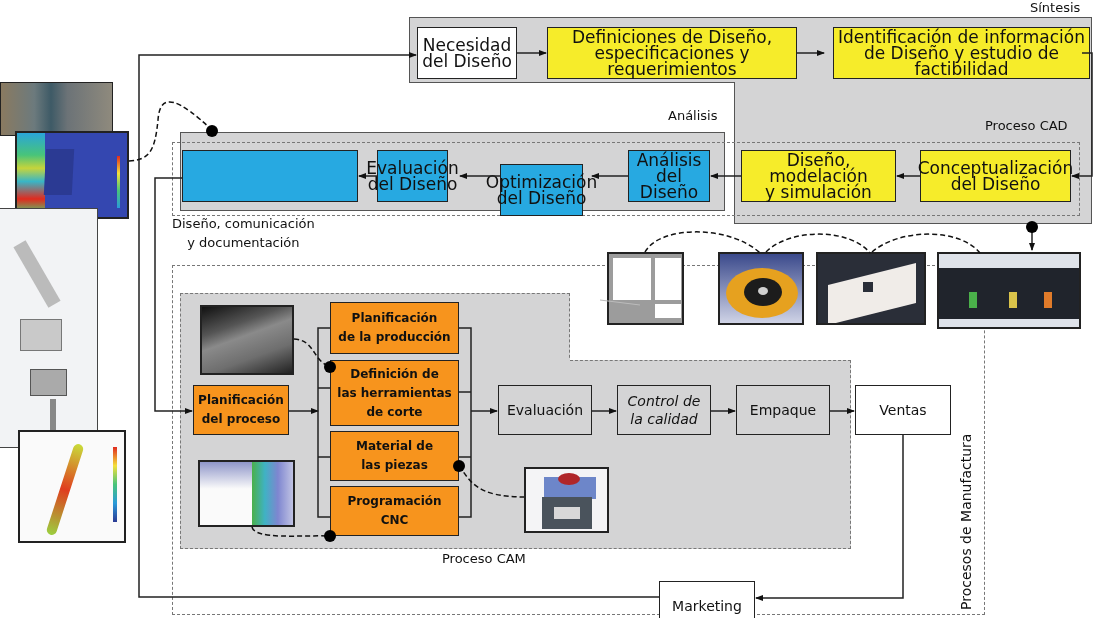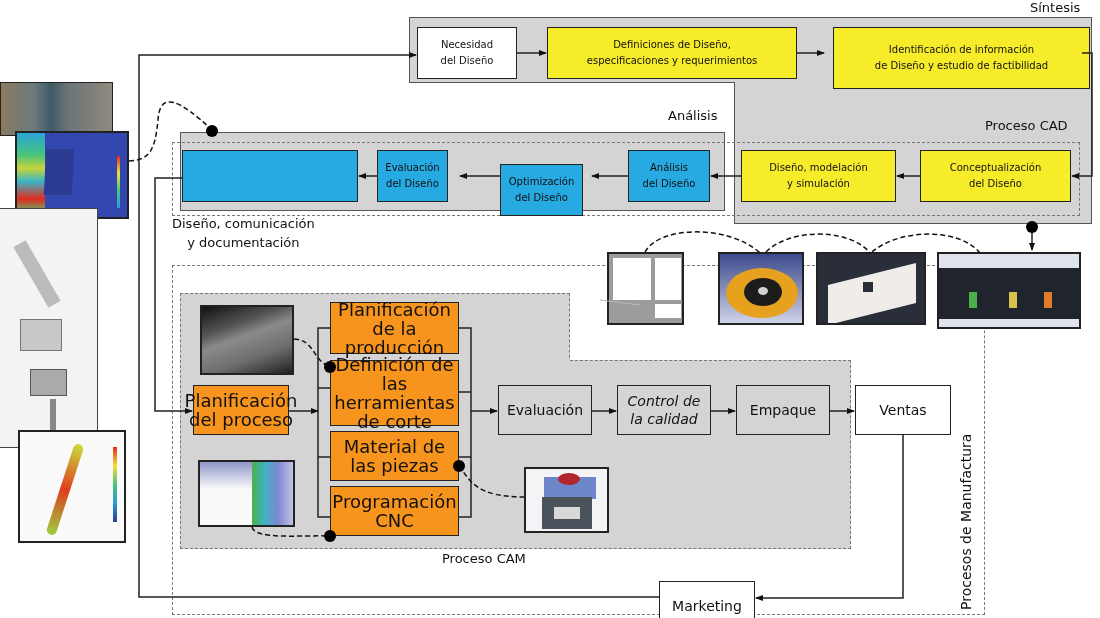--- a/index.html
+++ b/index.html
@@ -2,25 +2,25 @@
 <html><head>
 <meta charset="utf-8">
 <style>
   html, body { margin:0; padding:0; background:#ffffff; }
   body { width:1100px; height:618px; position:relative; overflow:hidden;
          font-family:"DejaVu Sans", sans-serif; color:#111; }
   .abs { position:absolute; box-sizing:border-box; }
   .region { background:#d4d4d5; border:1px solid #555; }
   .region-dash { border:1px dashed #777; }
   .box { display:flex; align-items:center; justify-content:center; text-align:center;
-         border:1.5px solid #222; font-size:10px; line-height:16px; white-space:pre-line; }
+         border:1.5px solid #222; font-size:17px; line-height:16px; white-space:pre-line; }
   .white { background:#ffffff; }
   .yellow { background:#f6ec2a; }
   .blue { background:#27a9e1; }
-  .orange { background:#f7941d; font-size:18px; line-height:19px; }
+  .orange { background:#f7941d; font-size:12px; line-height:19px;font-weight:bold; }
   .gray { background:#d4d4d5; font-size:14px; line-height:18px; }
   .label { font-size:13px; white-space:pre-line; }
   .thumb { border:2px solid #222; overflow:hidden; }
   svg.wires { position:absolute; left:0; top:0; pointer-events:none; }
   .vlabel { transform:rotate(-90deg); transform-origin:left top; font-size:14px; white-space:nowrap; }
 </style>
 </head>
 <body>
 
 <div class="abs region" style="left:409px;top:17px;width:683px;height:66px;"></div>
@@ -41,21 +41,21 @@
 
 <div class="abs" style="left:180px;top:293px;width:390px;height:70px;background:#d4d4d5;border:1px dashed #777;border-bottom:none;"></div>
 <div class="abs" style="left:180px;top:360px;width:671px;height:189px;background:#d4d4d5;border:1px dashed #777;border-top:none;"></div>
 <div class="abs" style="left:570px;top:360px;width:281px;height:1px;border-top:1px dashed #777;"></div>
 <div class="abs label" style="left:442px;top:551px;">Proceso CAM</div>
 
 <div class="abs box white" style="left:417px;top:27px;width:100px;height:52px;">Necesidad
 del Diseño</div>
 <div class="abs box yellow" style="left:547px;top:27px;width:250px;height:52px;">Definiciones de Diseño,
 especificaciones y requerimientos</div>
-<div class="abs box yellow" style="left:833px;top:27px;width:257px;height:62px;">Identificación de información
+<div class="abs box yellow" style="left:833px;top:27px;width:257px;height:52px;">Identificación de información
 de Diseño y estudio de factibilidad</div>
 
 <div class="abs box yellow" style="left:920px;top:150px;width:151px;height:52px;">Conceptualización
 del Diseño</div>
 <div class="abs box yellow" style="left:741px;top:150px;width:155px;height:52px;">Diseño, modelación
 y simulación</div>
 
 <div class="abs box blue" style="left:628px;top:150px;width:82px;height:52px;">Análisis
 del Diseño</div>
 <div class="abs box blue" style="left:500px;top:164px;width:83px;height:52px;">Optimización

